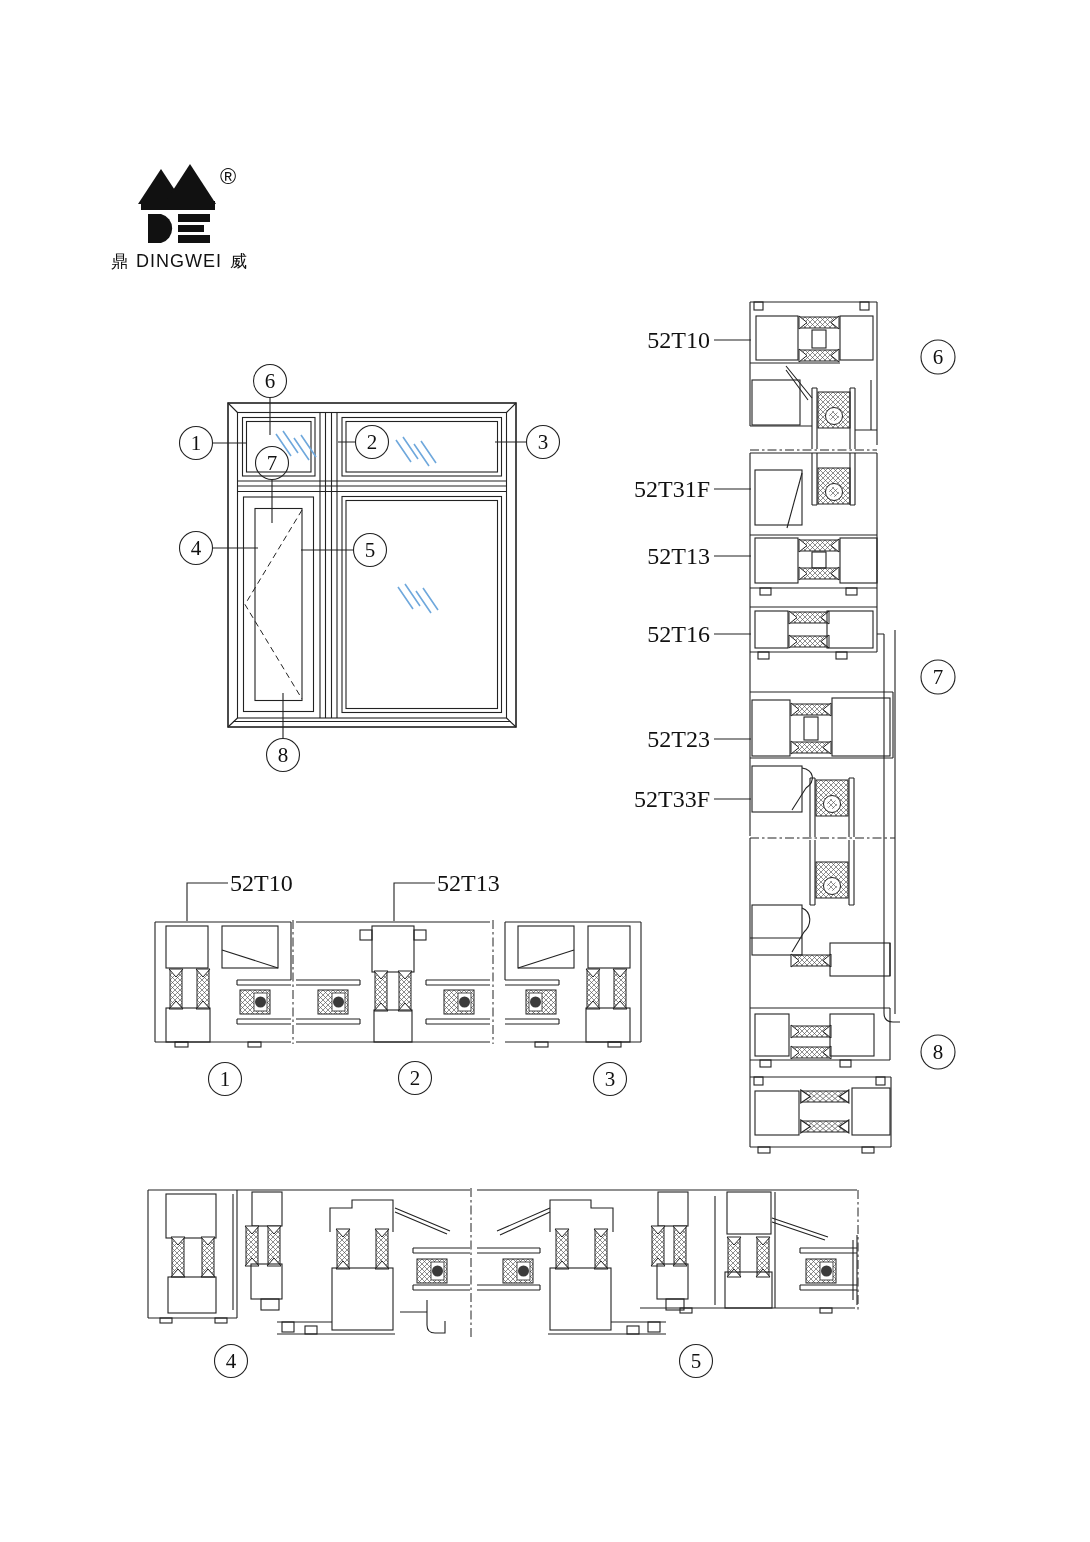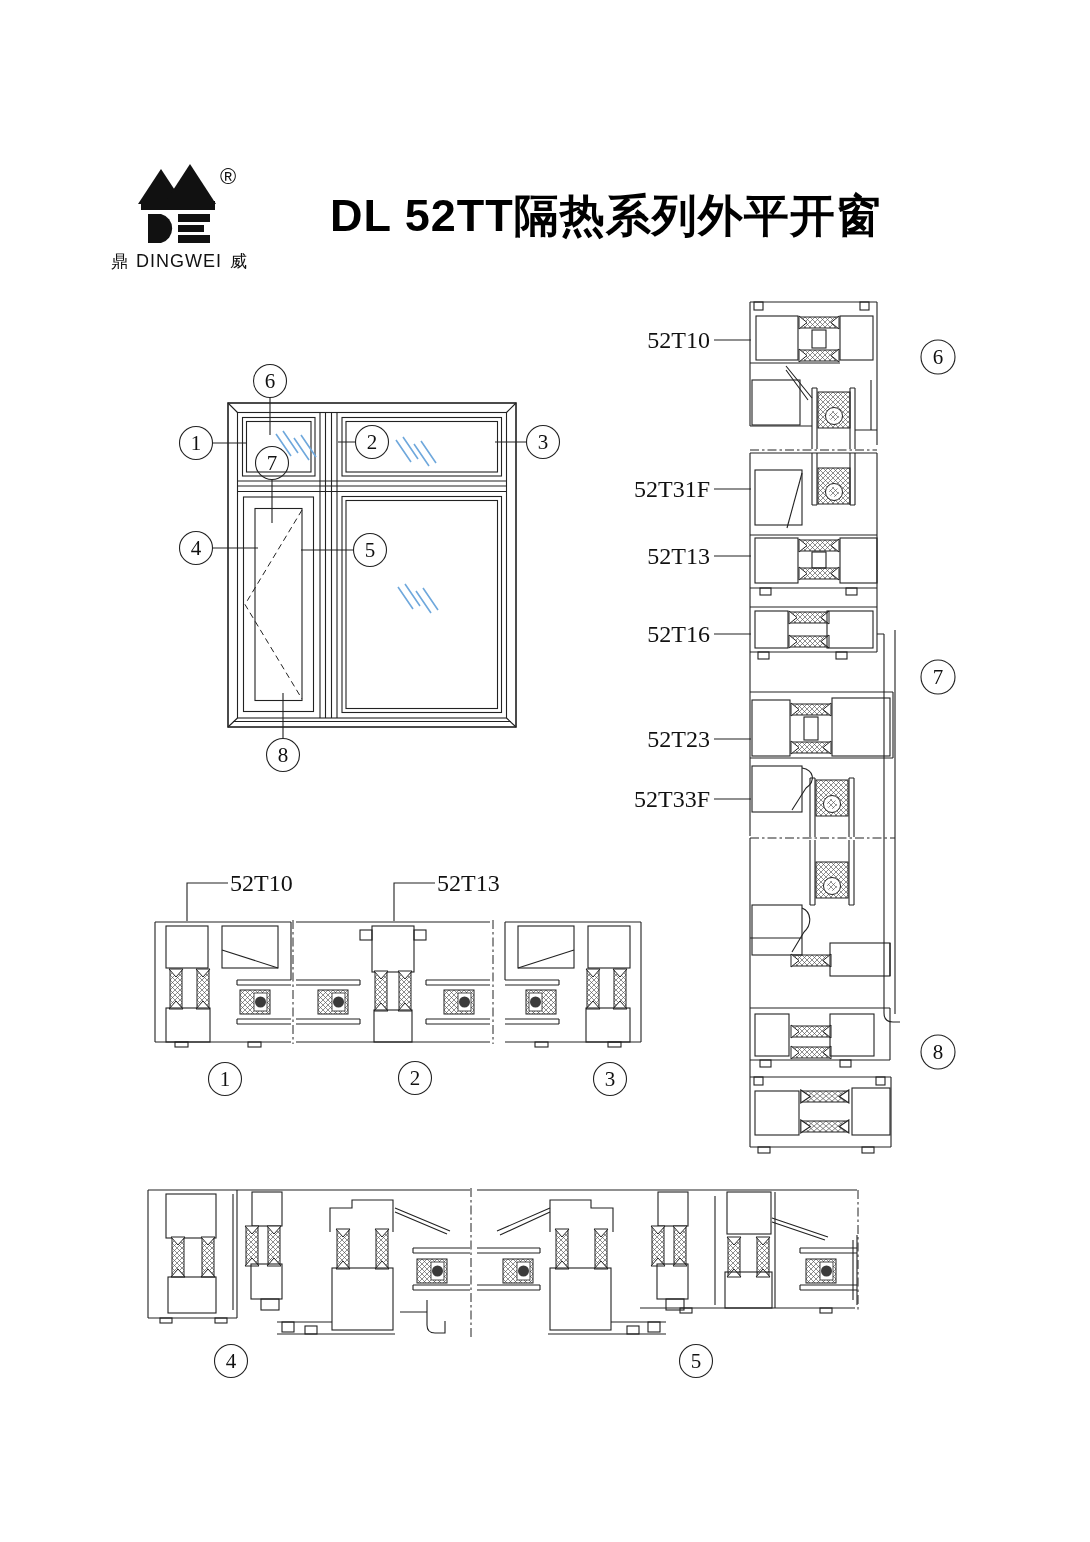--- a/index.html
+++ b/index.html
@@ -16,21 +16,20 @@
   .brandtxt{font-family:"Liberation Sans",sans-serif;font-size:18px;fill:#111;letter-spacing:1px;}
   .cjk{font-size:17px;}
   #title{position:absolute;left:330px;top:186px;width:600px;font-size:45px;font-weight:700;
          color:#000;letter-spacing:1px;white-space:nowrap;}
 </style>
 </head>
 <body>
 
 <div id="sheet">
 
-  <div id="title">DL 52TT隔热系列外平开窗</div>
 
   <svg style="position:absolute;left:108px;top:160px" width="170" height="120" viewBox="0 0 170 120">
     <g>
       <polygon points="30,44 53,9 76,44" fill="#111"></polygon>
       <polygon points="56,44 82,4 108,44" fill="#111"></polygon>
       <rect x="33" y="41" width="74" height="9" fill="#111"></rect>
       <path d="M40,54 L53,54 A15,15 0 0 1 53,83 L40,83 Z" fill="#111"></path>
       <rect x="70" y="54" width="32" height="8" fill="#111"></rect>
       <rect x="70" y="65" width="26" height="7" fill="#111"></rect>
       <rect x="70" y="75" width="32" height="8" fill="#111"></rect>

